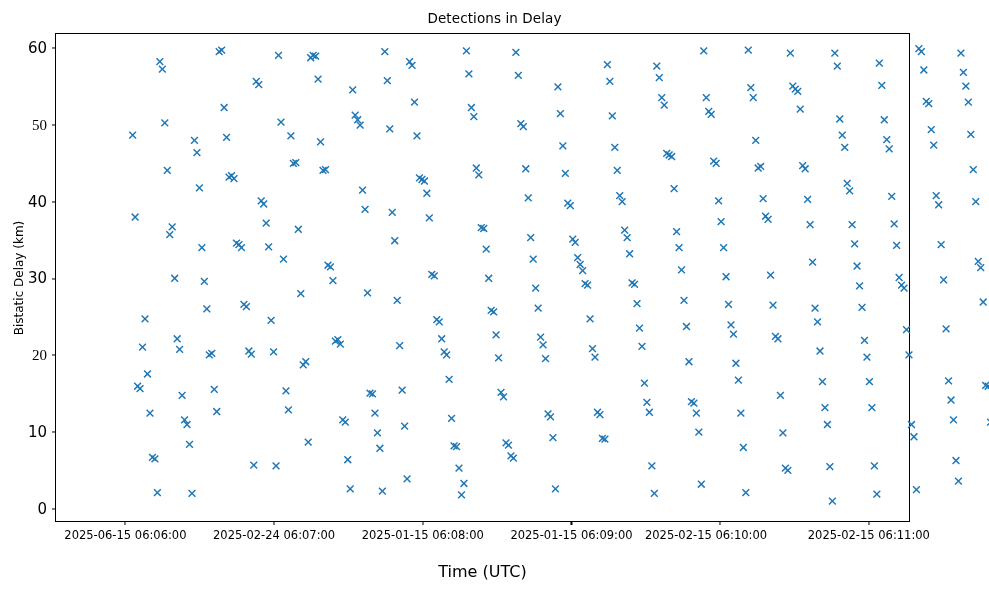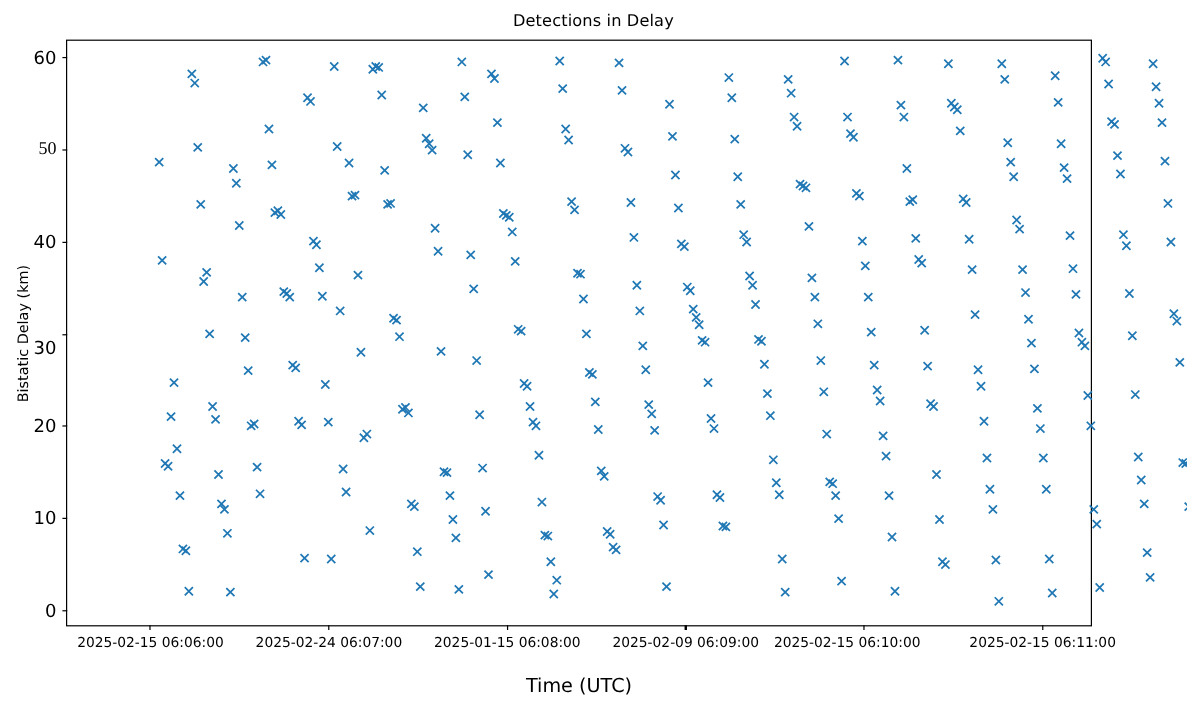--- a/index.html
+++ b/index.html
@@ -608,37 +608,37 @@
           <path d="M1270.4260869565217 417.93962264150946L1277.2260869565218 424.7396226415094M1270.4260869565217 424.7396226415094L1277.2260869565218 417.93962264150946"></path>
           <path d="M1272.904347826087 419.4773584905661L1279.704347826087 426.27735849056603M1272.904347826087 426.27735849056603L1279.704347826087 419.4773584905661"></path>
           <path d="M1275.3826086956522 446.38773584905664L1282.1826086956523 453.1877358490566M1275.3826086956522 453.1877358490566L1282.1826086956523 446.38773584905664"></path>
         </g>
       </svg>
   <div class="tick-mark-y" style="top: 475.16px;"></div>
       <div class="tick-label-y" style="top: 475.16px;">0</div>
       <div class="tick-mark-y" style="top: 398.274px;"></div>
       <div class="tick-label-y" style="top: 398.274px;">10</div>
       <div class="tick-mark-y" style="top: 321.387px;"></div>
-      <div class="tick-label-y" style="top: 321.387px;">20</div>
+      <div class="tick-label-y" style="top: 321.387px; font-family: Liberation Serif, serif;">20</div>
       <div class="tick-mark-y" style="top: 244.5px;"></div>
-      <div class="tick-label-y" style="top: 256px;">30</div>
+      <div class="tick-label-y" style="top: 244px;">30</div>
       <div class="tick-mark-y" style="top: 167.613px;"></div>
       <div class="tick-label-y" style="top: 167.613px;">40</div>
       <div class="tick-mark-y" style="top: 90.7264px;"></div>
       <div class="tick-label-y" style="top: 90.7264px; font-family: Liberation Serif, serif;">50</div>
       <div class="tick-mark-y" style="top: 13.8396px;"></div>
       <div class="tick-label-y" style="top: 13.8396px;">60</div>
       <div class="tick-mark-x" style="left: 69.3913px;"></div>
-      <div class="tick-label-x" style="left: 69.3913px;">2025-02-15 06:06:00</div>
+      <div class="tick-label-x" style="left: 69.3913px;">2025-06-15 06:06:00</div>
       <div class="tick-mark-x" style="left: 218.087px;"></div>
       <div class="tick-label-x" style="left: 218.087px;">2025-02-24 06:07:00</div>
       <div class="tick-mark-x" style="left: 366.783px;"></div>
       <div class="tick-label-x" style="left: 366.783px;">2025-01-15 06:08:00</div>
       <div class="tick-mark-x" style="left: 515.478px;"></div>
-      <div class="tick-label-x" style="left: 515.478px;">2025-02-09 06:09:00</div>
+      <div class="tick-label-x" style="left: 515.478px;">2025-01-15 06:09:00</div>
       <div class="tick-mark-x" style="left: 664.174px;"></div>
       <div class="tick-label-x" style="left: 650px;">2025-02-15 06:10:00</div>
       <div class="tick-mark-x" style="left: 812.87px;"></div>
       <div class="tick-label-x" style="left: 812.87px;">2025-02-15 06:11:00</div>
     </div>
 
   <div id="xlabel">Time (UTC)</div>
 
 </div>
 

